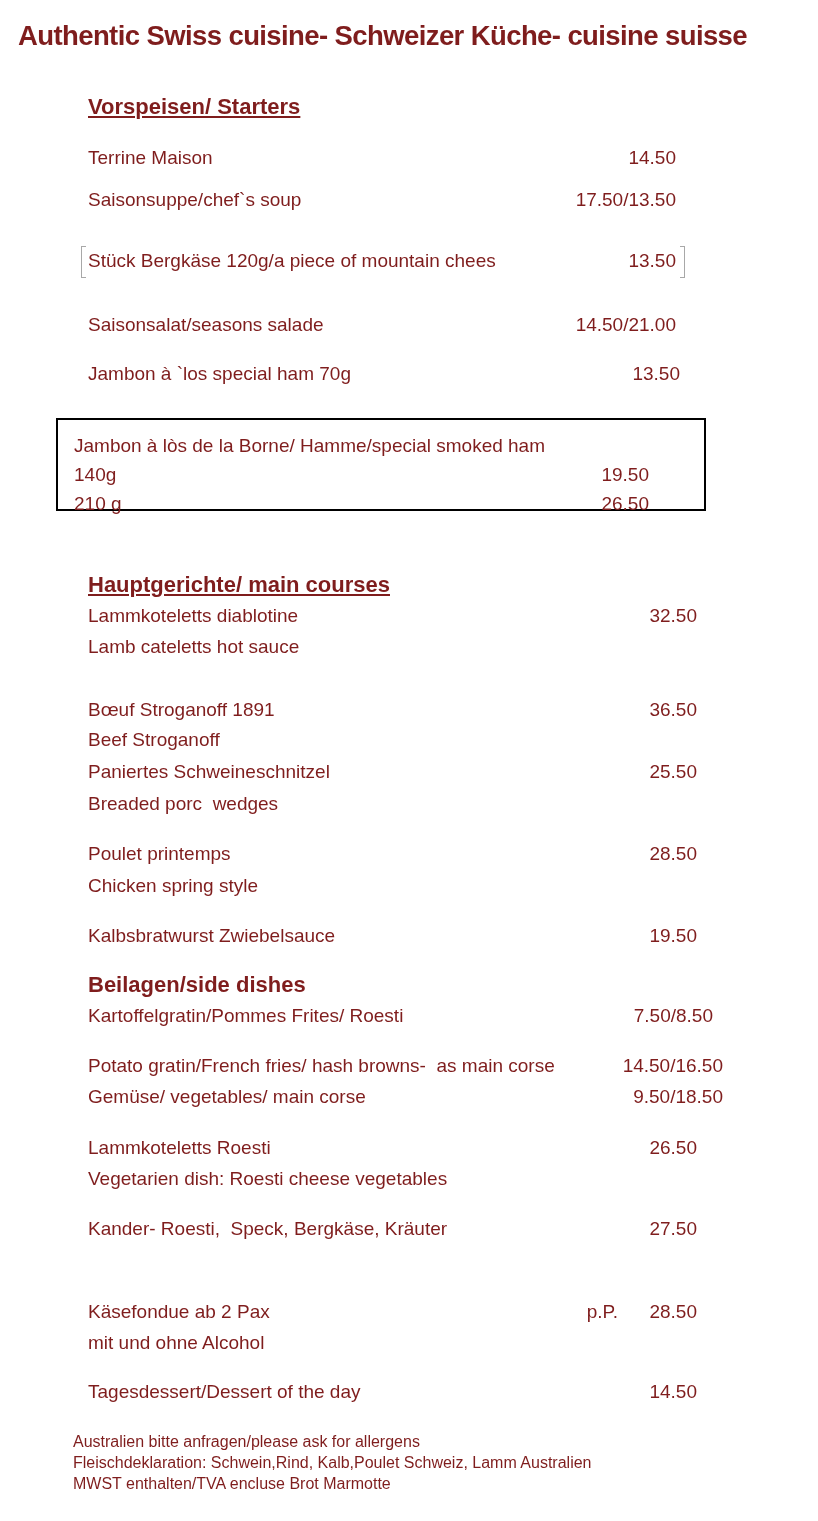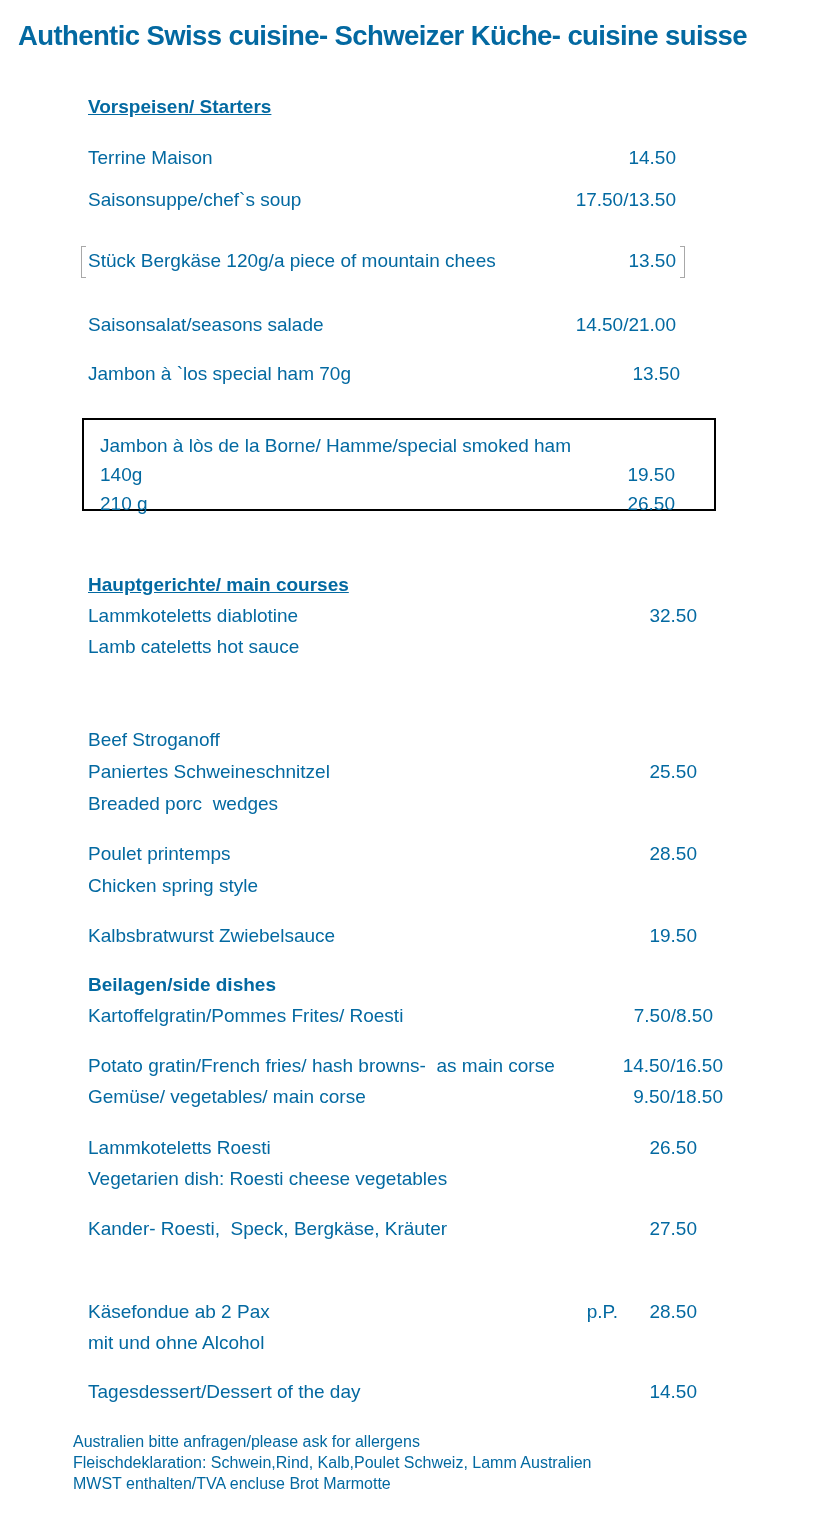--- a/index.html
+++ b/index.html
@@ -1,47 +1,47 @@
 <!DOCTYPE html>
 <html><head>
 <meta charset="utf-8">
 <style>
   html,body{margin:0;padding:0;background:#ffffff;}
   .page{
     position:relative;
     width:818px;height:1521px;
     background:#ffffff;
-    color:#0369a1;
+    color:#7f1d1d;
     font-family:"Liberation Sans",sans-serif;
     overflow:hidden;
   }
   .title{
     position:absolute;left:18px;top:20px;
     font-size:27.5px;font-weight:700;letter-spacing:-0.6px;
     white-space:pre;
   }
   .heading{
     position:absolute;left:88px;
-    font-size:19px;font-weight:700;line-height:26px;white-space:pre;
+    font-size:22px;font-weight:700;line-height:26px;white-space:pre;
   }
   .heading.u{text-decoration:underline;}
   .row{
     position:absolute;left:88px;
     display:flex;align-items:flex-end;
     font-size:19px;line-height:26px;white-space:pre;
   }
   .row .name{flex:0 0 auto;}
   .row .price{margin-left:auto;text-align:right;}
   .row .unit{margin-left:auto;}
   .row .amt{width:52px;text-align:right;margin-left:27px;}
   .box{
-    position:absolute;left:82px;top:418px;
+    position:absolute;left:56px;top:418px;
     width:614px;height:78px;
     border:2px solid #000;
-    padding:11px 0 0 16px;
+    padding:11px 16px 0 16px;
     text-align:center;
   }
   .box .brow{
     display:flex;align-items:baseline;
     width:575px;
     font-size:19px;line-height:29px;white-space:pre;
   }
   .box .brow .price{margin-left:auto;}
   .cc{
     position:absolute;top:-2px;width:4px;height:30px;
@@ -102,20 +102,24 @@
 
   <div class="heading u" style="top:572px">Hauptgerichte/ main courses</div>
 
   <div class="row" style="top:603px;width:609px">
     <span class="name">Lammkoteletts diablotine</span>
     <span class="price">32.50</span>
   </div>
   <div class="row" style="top:634px">
     <span class="name">Lamb cateletts hot sauce</span>
   </div>
+  <div class="row" style="top:697px;width:609px">
+    <span class="name">Bœuf Stroganoff 1891</span>
+    <span class="price">36.50</span>
+  </div>
   <div class="row" style="top:727px">
     <span class="name">Beef Stroganoff</span>
   </div>
   <div class="row" style="top:759px;width:609px">
     <span class="name">Paniertes Schweineschnitzel</span>
     <span class="price">25.50</span>
   </div>
   <div class="row" style="top:791px">
     <span class="name">Breaded porc  wedges</span>
   </div>

